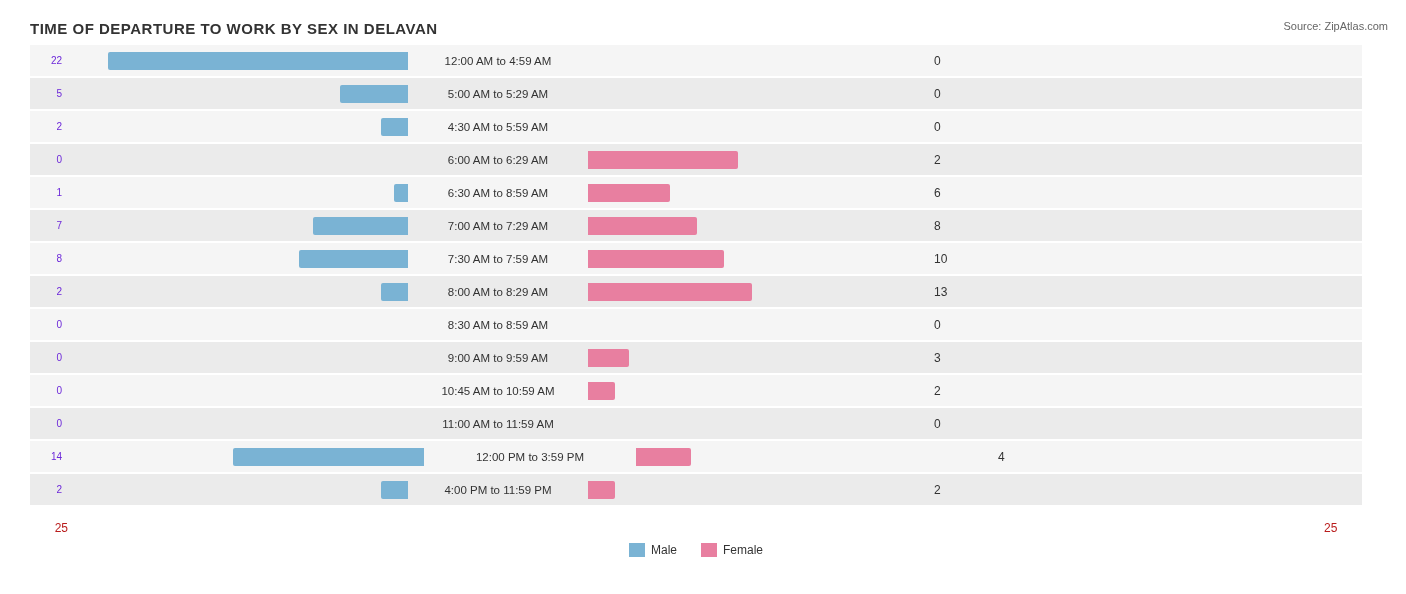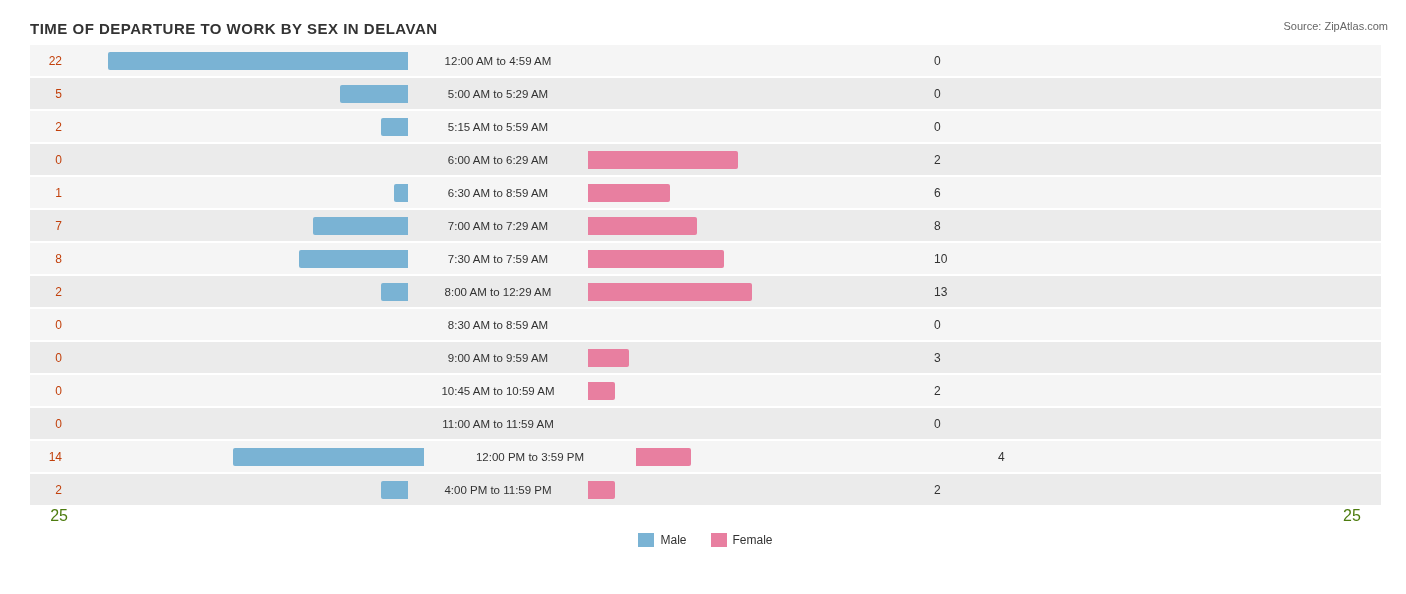--- a/index.html
+++ b/index.html
@@ -6,21 +6,21 @@
     body {
       font-family: Arial, sans-serif;
       background: #fff;
       width: 1406px;
       height: 594px;
       overflow: hidden;
     }
     .chart-container {
       width: 1406px;
       height: 465px;
-      padding: 20px 25px 40px 30px;
+      padding: 20px 44px 40px 30px;
       position: relative;
     }
     .chart-title {
       font-size: 15px;
       font-weight: bold;
       color: #333;
       margin-bottom: 8px;
       text-transform: uppercase;
       letter-spacing: 0.5px;
     }
@@ -43,22 +43,22 @@
     }
     .row:nth-child(odd) {
       background: #f5f5f5;
     }
     .row:nth-child(even) {
       background: #ebebeb;
     }
     .left-val {
       width: 38px;
       text-align: right;
-      font-size: 12px;
-      color: #c2410c;
+      font-size: 10px;
+      color: #6d28d9;
       padding-right: 6px;
       flex-shrink: 0;
     }
     .male-bar-container {
       display: flex;
       justify-content: flex-end;
       width: 340px;
       flex-shrink: 0;
     }
     .female-bar-container {
@@ -113,24 +113,25 @@
     }
     .legend-box.male { background: #7ab3d4; }
     .legend-box.female { background: #e87fa0; }
     .bottom-axis {
       display: flex;
       justify-content: space-between;
       margin-top: 2px;
       padding: 0 0px;
     }
     .axis-val {
-      font-size: 16px;
-      color: #4d7c0f;
+      font-size: 12px;
+      color: #b91c1c;
       width: 38px;
       text-align: right;
+      margin-top: 14px;
     }
     .axis-val.right {
       text-align: left;
     }
   </style>
 </head>
 <body>
 
 <div class="chart-container">
   <div class="chart-title">TIME OF DEPARTURE TO WORK BY SEX IN DELAVAN</div>
@@ -157,21 +158,21 @@
     <div class="female-bar-container">
       <div class="female-bar" style="width:0px;"></div>
     </div>
     <div class="right-val">0</div>
   </div>
       <div class="row" style="background: rgb(245, 245, 245);">
     <div class="left-val">2</div>
     <div class="male-bar-container">
       <div class="male-bar" style="width:27px;"></div>
     </div>
-    <div class="time-label">5:15 AM to 5:59 AM</div>
+    <div class="time-label">4:30 AM to 5:59 AM</div>
     <div class="female-bar-container">
       <div class="female-bar" style="width:0px;"></div>
     </div>
     <div class="right-val">0</div>
   </div>
       <div class="row" style="background: rgb(235, 235, 235);">
     <div class="left-val">0</div>
     <div class="male-bar-container">
       <div class="male-bar" style="width:0px;"></div>
     </div>
@@ -212,21 +213,21 @@
     <div class="female-bar-container">
       <div class="female-bar" style="width:136px;"></div>
     </div>
     <div class="right-val">10</div>
   </div>
       <div class="row" style="background: rgb(235, 235, 235);">
     <div class="left-val">2</div>
     <div class="male-bar-container">
       <div class="male-bar" style="width:27px;"></div>
     </div>
-    <div class="time-label">8:00 AM to 12:29 AM</div>
+    <div class="time-label">8:00 AM to 8:29 AM</div>
     <div class="female-bar-container">
       <div class="female-bar" style="width:164px;"></div>
     </div>
     <div class="right-val">13</div>
   </div>
       <div class="row" style="background: rgb(245, 245, 245);">
     <div class="left-val">0</div>
     <div class="male-bar-container">
       <div class="male-bar" style="width:0px;"></div>
     </div>

